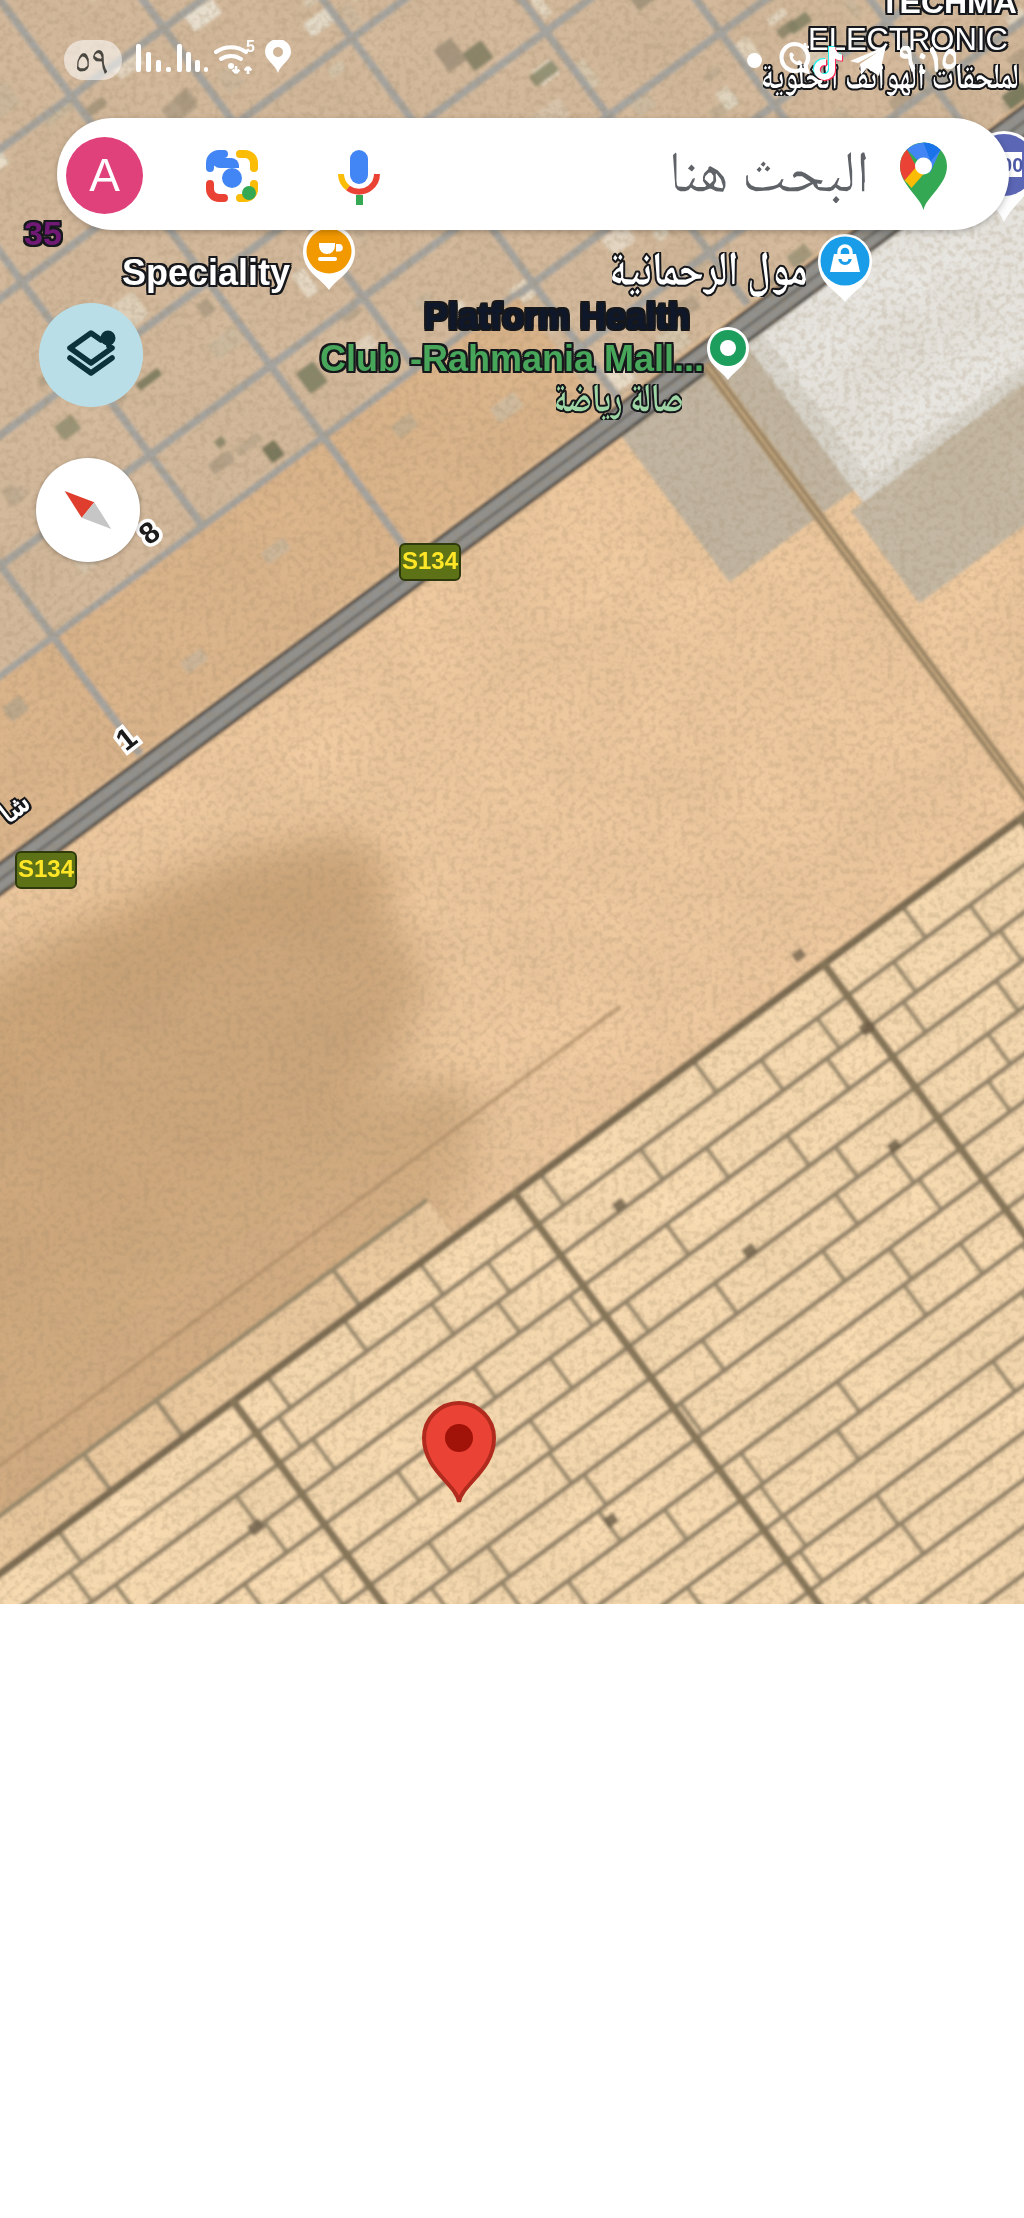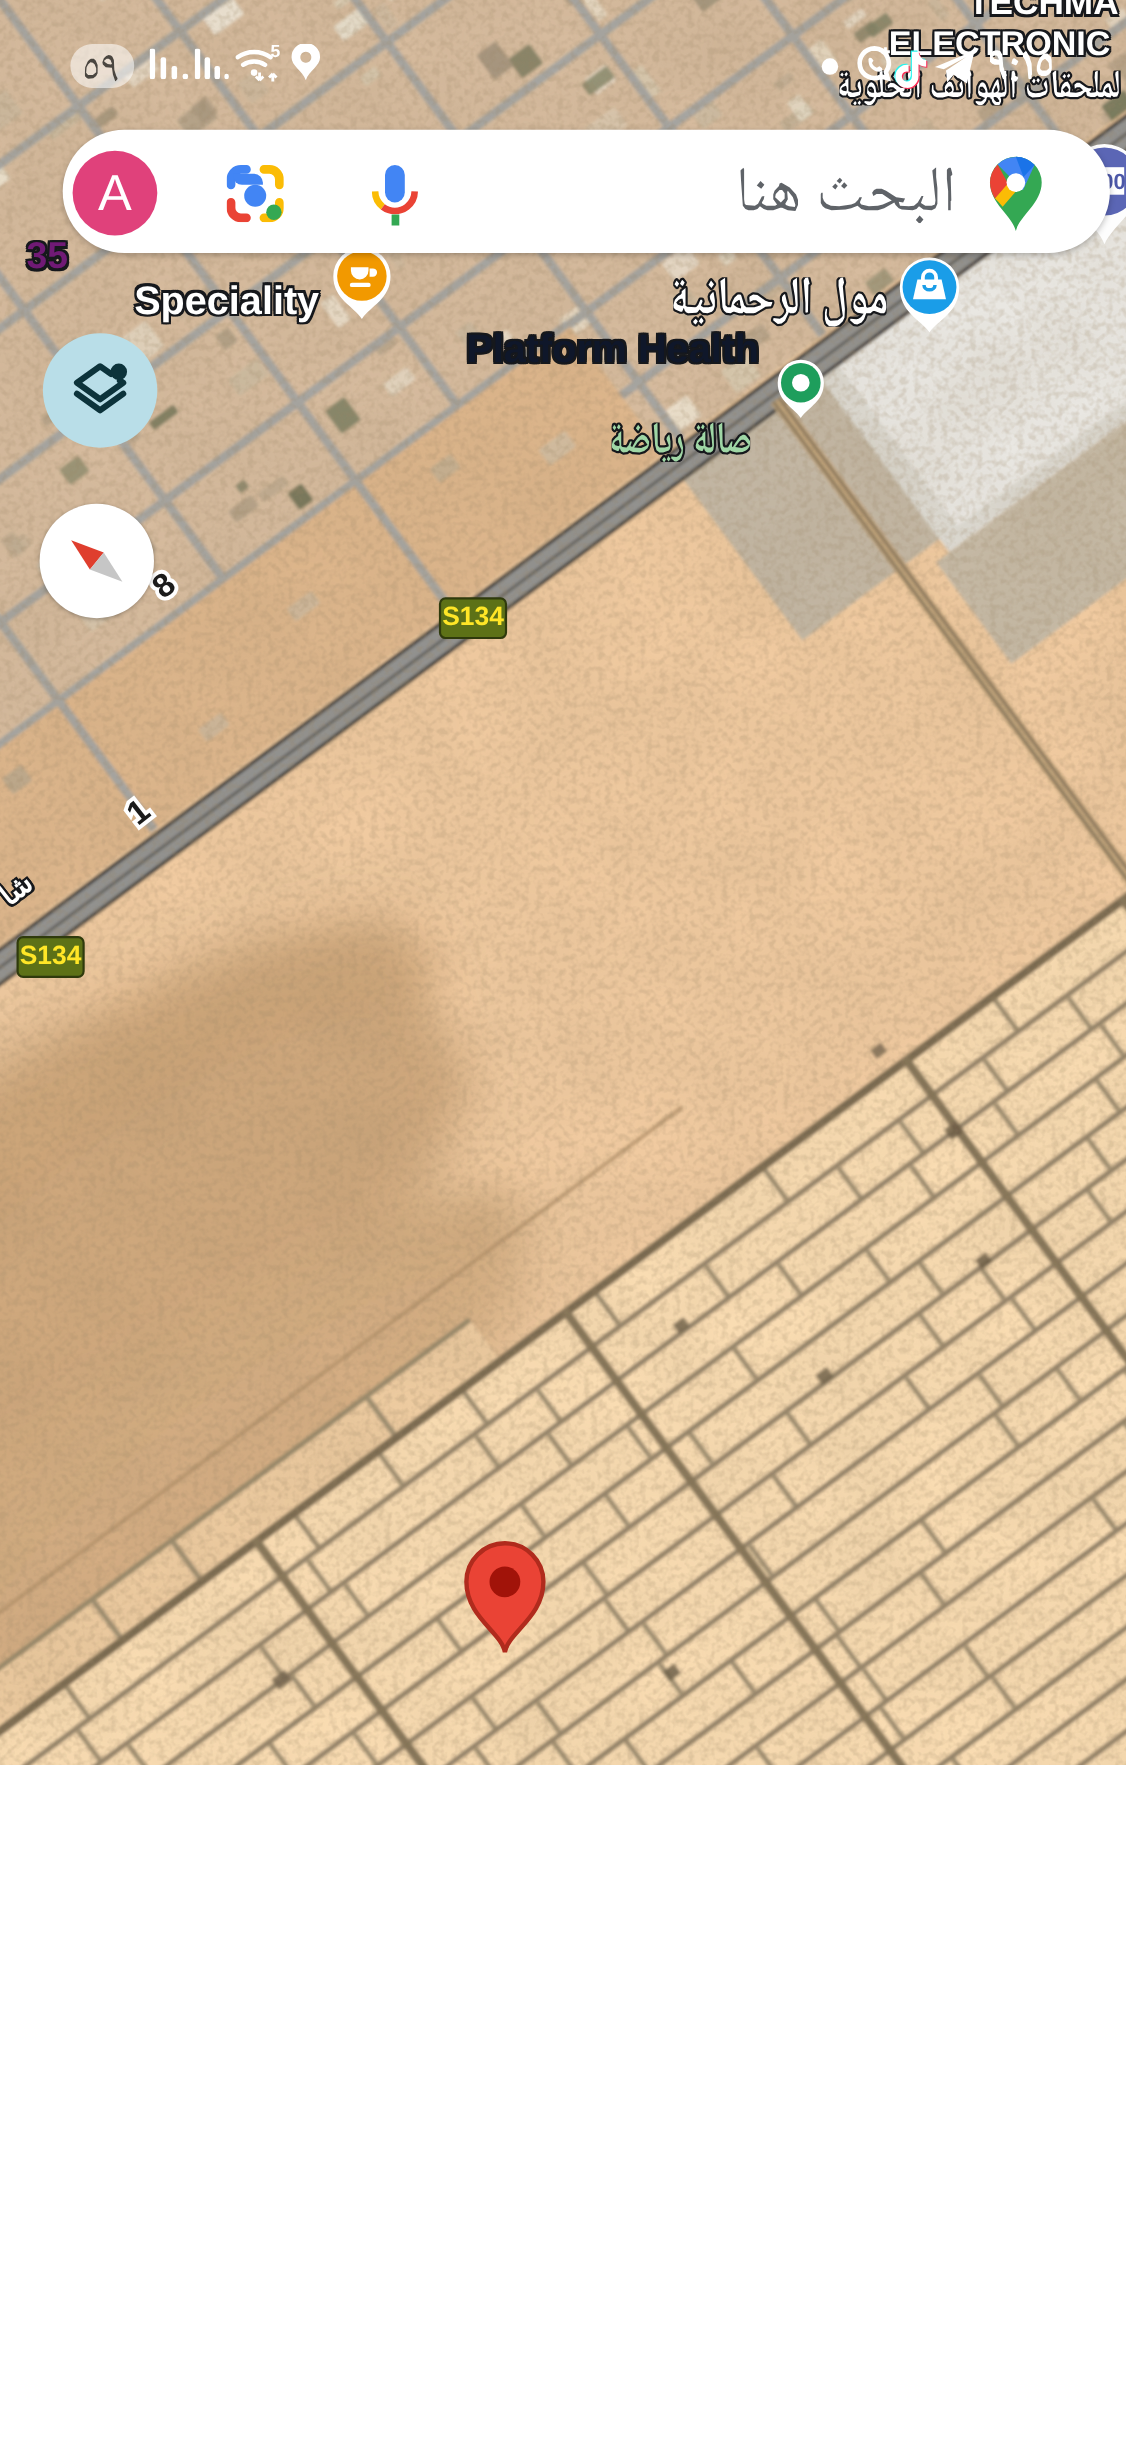--- a/index.html
+++ b/index.html
@@ -1121,32 +1121,33 @@
         <rect x="-710" y="1374" width="15" height="12" fill="#73644e" opacity="0.85"></rect>
         <rect x="-225" y="1332" width="12" height="10" fill="#6f604a" opacity="0.85"></rect>
         <rect x="68" y="1238" width="12" height="10" fill="#7a6a52" opacity="0.85"></rect>
         <rect x="-420" y="1580" width="13" height="11" fill="#6f604a" opacity="0.85"></rect>
         <rect x="300" y="1395" width="12" height="10" fill="#6b5c45" opacity="0.85"></rect>
       </g>
 <rect x="0" y="0" width="1024" height="2218" filter="url(#noise1)" opacity="0.21"></rect>
 <rect x="0" y="0" width="1024" height="2218" filter="url(#noise2)" opacity="0.13"></rect>
 </svg>
     <div class="abs" style="left:880px;top:-16px;color:#fff;font-weight:bold;font-size:32px;text-shadow:-2px -2px 0 #16181c,2px -2px 0 #16181c,-2px 2px 0 #16181c,2px 2px 0 #16181c,0 -2px 0 #16181c,0 2px 0 #16181c,-2px 0 0 #16181c,2px 0 0 #16181c">TECHMA</div>
-    <div class="abs" style="left:808px;top:22px;color:#fff;font-weight:bold;font-size:31px;text-shadow:-2px -2px 0 #16181c,2px -2px 0 #16181c,-2px 2px 0 #16181c,2px 2px 0 #16181c,0 -2px 0 #16181c,0 2px 0 #16181c,-2px 0 0 #16181c,2px 0 0 #16181c">ELECTRONIC</div>
+    <div class="abs" style="left:808px;top:22px;color:#fff;font-weight:normal;font-size:31px;text-shadow:-2px -2px 0 #16181c,2px -2px 0 #16181c,-2px 2px 0 #16181c,2px 2px 0 #16181c,0 -2px 0 #16181c,0 2px 0 #16181c,-2px 0 0 #16181c,2px 0 0 #16181c">ELECTRONIC</div>
     <svg style="position:absolute;left:763px;top:64px;" width="275" height="32" viewBox="0 0 763 69" preserveAspectRatio="none">
       <path d="M35,65 40,69 44,64 40,60Z M46,64 51,68 54,64 54,62 51,59Z M752,25 749,25 743,29 739,38 739,46 740,49 745,53 751,53 758,49 759,51 752,59 747,61 736,60 733,61 733,63 735,65 743,69 749,68 755,65 760,59 763,51 763,42 759,31Z M742,38 746,34 751,34 756,38 757,44 755,45 746,45 742,41Z M312,32 309,21 303,27 303,30 308,39 307,42 304,43 287,43 289,38 288,31 283,23 277,22 273,24 268,29 266,33 267,43 247,44 244,43 238,38 237,28 234,29 233,41 235,46 239,50 248,53 261,53 275,50 287,52 299,52 306,50 310,47 312,42Z M280,31 283,34 285,39 282,42 276,44 270,40 269,38 275,32Z M522,19 516,25 516,28 521,37 520,40 507,44 495,45 487,44 482,42 479,39 477,34 477,28 475,28 473,35 475,45 478,49 487,53 506,52 521,47 525,41 525,31Z M491,16 486,21 490,25 492,25 495,20Z M501,15 497,20 502,24 506,19Z M0,39 0,43 3,46 9,49 17,49 20,44 22,49 27,52 38,52 52,48 55,41 55,35 52,21 47,24 46,31 51,40 49,42 33,44 23,41 23,15 15,20 15,24 9,27 3,32Z M5,36 8,33 16,30 18,32 19,37 18,41 10,40 6,38Z M563,12 568,16 572,11 568,7Z M295,12 300,16 304,11 300,7Z M574,11 577,14 579,14 582,11 582,9 579,6Z M306,11 311,15 315,10 311,6Z M141,6 136,12 141,17 146,11Z M279,4 277,4 273,10 278,14 283,8Z M2,9 8,12 11,8 7,4Z M13,8 17,12 21,8 21,6 18,3Z M538,5 542,42 544,47 548,51 551,52 563,52 570,50 582,52 601,52 610,49 620,42 623,43 624,48 626,50 634,52 645,52 651,49 653,51 657,52 664,52 669,49 675,52 685,53 685,51 687,49 692,52 701,51 705,44 704,0 697,3 696,8 702,39 701,42 699,43 691,43 688,40 683,27 681,25 677,25 673,27 668,32 664,43 655,43 651,40 652,0 645,3 644,14 648,37 648,41 646,43 634,44 630,42 634,40 636,35 629,35 622,33 606,24 599,24 593,28 594,36 599,33 607,33 615,39 608,42 597,44 582,43 583,34 581,28 576,22 569,23 563,28 560,34 559,44 551,43 549,42 548,20 547,19 547,0 545,0Z M669,39 673,35 679,32 682,45 673,43Z M574,31 579,37 578,41 570,44 563,38 571,31Z M441,0 435,2 434,14 436,27 437,53 441,52 441,46 442,45 442,11 444,10 444,7Z M421,0 419,0 412,4 418,35 417,42 409,44 401,43 404,39 404,31 401,18 398,18 392,25 385,38 384,43 377,44 374,43 373,37 369,28 365,24 360,23 356,25 351,32 350,44 353,49 368,54 360,60 357,61 344,60 344,63 349,67 354,69 360,68 364,66 370,60 372,54 374,52 381,53 381,55 384,56 386,62 391,67 394,68 403,68 405,67 408,61 408,57 406,52 417,51 421,46 422,41Z M389,54 390,52 395,52 399,54 404,60 402,62 396,62 391,58Z M354,34 356,32 362,32 367,37 369,41 368,44 362,44 356,42 353,39Z M396,28 400,38 399,41 392,44 389,43 390,38Z M330,0 324,2 323,14 325,27 326,53 330,52 330,46 331,45 331,11 333,10 333,7Z M201,0 195,2 194,14 196,27 197,53 201,52 201,46 202,45 202,11 204,10 204,7Z M63,63 73,69 80,68 84,66 89,61 94,52 102,52 108,49 110,51 114,52 130,52 135,51 151,42 153,44 153,47 158,51 174,52 179,50 182,43 181,0 174,3 173,10 179,41 175,43 164,44 159,42 163,41 166,35 154,34 138,25 129,24 122,29 123,35 128,33 136,33 145,39 134,43 119,44 110,42 109,0 102,3 101,12 105,41 103,43 95,44 93,42 91,32 87,26 82,23 77,24 71,32 70,45 76,51 88,53 82,59 77,61 64,60Z M73,35 76,32 82,32 87,37 88,44 82,44 76,42 73,39Z" fill="#16181c" stroke="#16181c" stroke-width="4" stroke-linejoin="round" vector-effect="non-scaling-stroke"></path>
       <path d="M35,65 40,69 44,64 40,60Z M46,64 51,68 54,64 54,62 51,59Z M752,25 749,25 743,29 739,38 739,46 740,49 745,53 751,53 758,49 759,51 752,59 747,61 736,60 733,61 733,63 735,65 743,69 749,68 755,65 760,59 763,51 763,42 759,31Z M742,38 746,34 751,34 756,38 757,44 755,45 746,45 742,41Z M312,32 309,21 303,27 303,30 308,39 307,42 304,43 287,43 289,38 288,31 283,23 277,22 273,24 268,29 266,33 267,43 247,44 244,43 238,38 237,28 234,29 233,41 235,46 239,50 248,53 261,53 275,50 287,52 299,52 306,50 310,47 312,42Z M280,31 283,34 285,39 282,42 276,44 270,40 269,38 275,32Z M522,19 516,25 516,28 521,37 520,40 507,44 495,45 487,44 482,42 479,39 477,34 477,28 475,28 473,35 475,45 478,49 487,53 506,52 521,47 525,41 525,31Z M491,16 486,21 490,25 492,25 495,20Z M501,15 497,20 502,24 506,19Z M0,39 0,43 3,46 9,49 17,49 20,44 22,49 27,52 38,52 52,48 55,41 55,35 52,21 47,24 46,31 51,40 49,42 33,44 23,41 23,15 15,20 15,24 9,27 3,32Z M5,36 8,33 16,30 18,32 19,37 18,41 10,40 6,38Z M563,12 568,16 572,11 568,7Z M295,12 300,16 304,11 300,7Z M574,11 577,14 579,14 582,11 582,9 579,6Z M306,11 311,15 315,10 311,6Z M141,6 136,12 141,17 146,11Z M279,4 277,4 273,10 278,14 283,8Z M2,9 8,12 11,8 7,4Z M13,8 17,12 21,8 21,6 18,3Z M538,5 542,42 544,47 548,51 551,52 563,52 570,50 582,52 601,52 610,49 620,42 623,43 624,48 626,50 634,52 645,52 651,49 653,51 657,52 664,52 669,49 675,52 685,53 685,51 687,49 692,52 701,51 705,44 704,0 697,3 696,8 702,39 701,42 699,43 691,43 688,40 683,27 681,25 677,25 673,27 668,32 664,43 655,43 651,40 652,0 645,3 644,14 648,37 648,41 646,43 634,44 630,42 634,40 636,35 629,35 622,33 606,24 599,24 593,28 594,36 599,33 607,33 615,39 608,42 597,44 582,43 583,34 581,28 576,22 569,23 563,28 560,34 559,44 551,43 549,42 548,20 547,19 547,0 545,0Z M669,39 673,35 679,32 682,45 673,43Z M574,31 579,37 578,41 570,44 563,38 571,31Z M441,0 435,2 434,14 436,27 437,53 441,52 441,46 442,45 442,11 444,10 444,7Z M421,0 419,0 412,4 418,35 417,42 409,44 401,43 404,39 404,31 401,18 398,18 392,25 385,38 384,43 377,44 374,43 373,37 369,28 365,24 360,23 356,25 351,32 350,44 353,49 368,54 360,60 357,61 344,60 344,63 349,67 354,69 360,68 364,66 370,60 372,54 374,52 381,53 381,55 384,56 386,62 391,67 394,68 403,68 405,67 408,61 408,57 406,52 417,51 421,46 422,41Z M389,54 390,52 395,52 399,54 404,60 402,62 396,62 391,58Z M354,34 356,32 362,32 367,37 369,41 368,44 362,44 356,42 353,39Z M396,28 400,38 399,41 392,44 389,43 390,38Z M330,0 324,2 323,14 325,27 326,53 330,52 330,46 331,45 331,11 333,10 333,7Z M201,0 195,2 194,14 196,27 197,53 201,52 201,46 202,45 202,11 204,10 204,7Z M63,63 73,69 80,68 84,66 89,61 94,52 102,52 108,49 110,51 114,52 130,52 135,51 151,42 153,44 153,47 158,51 174,52 179,50 182,43 181,0 174,3 173,10 179,41 175,43 164,44 159,42 163,41 166,35 154,34 138,25 129,24 122,29 123,35 128,33 136,33 145,39 134,43 119,44 110,42 109,0 102,3 101,12 105,41 103,43 95,44 93,42 91,32 87,26 82,23 77,24 71,32 70,45 76,51 88,53 82,59 77,61 64,60Z M73,35 76,32 82,32 87,37 88,44 82,44 76,42 73,39Z" fill="#fff"></path>
     </svg>
     <div class="abs" style="left:24px;top:214px;color:#701a75;font-weight:bold;font-size:34px;text-shadow:-2px -2px 0 #16181c,2px -2px 0 #16181c,-2px 2px 0 #16181c,2px 2px 0 #16181c,0 -2px 0 #16181c,0 2px 0 #16181c,-2px 0 0 #16181c,2px 0 0 #16181c">35</div>
     <div class="abs" style="left:122px;top:252px;color:#fff;font-weight:bold;font-size:36px;text-shadow:-2px -2px 0 #16181c,2px -2px 0 #16181c,-2px 2px 0 #16181c,2px 2px 0 #16181c,0 -2px 0 #16181c,0 2px 0 #16181c,-2px 0 0 #16181c,2px 0 0 #16181c">Speciality</div>
     <svg style="position:absolute;left:612px;top:252px;" width="194" height="45" viewBox="0 0 502 92" preserveAspectRatio="none">
       <path d="M47,82 48,85 53,88 58,82 53,77Z M66,75 60,82 66,87 71,82 71,80Z M416,80 426,87 433,88 443,84 449,78 454,67 464,67 470,63 474,63 488,67 496,67 499,64 502,56 500,45 496,37 491,32 486,31 483,32 477,38 473,47 466,55 456,57 454,55 452,44 447,35 443,31 436,30 429,36 424,48 424,56 428,63 434,66 448,68 442,74 436,77 431,78 417,77Z M484,42 488,43 493,53 491,58 482,56 478,54 477,52 480,46Z M429,45 434,41 438,41 446,48 449,55 437,56 434,55 429,51 428,48Z M0,52 1,57 5,60 17,64 21,64 25,57 27,62 30,65 35,67 54,66 57,65 62,60 70,66 81,67 91,64 95,61 98,54 98,43 95,28 93,28 88,32 86,36 87,41 93,51 92,54 83,56 71,56 65,53 69,45 68,42 64,42 59,51 55,55 52,56 33,55 29,53 29,20 20,26 20,30 18,32 12,35 4,42Z M24,49 23,53 19,53 11,51 7,47 13,42 18,40 22,40Z M89,6 83,14 90,20 96,13Z M8,6 3,13 9,18 14,12Z M22,5 20,6 16,12 21,16 23,16 27,10Z M291,1 282,6 281,12 286,35 288,53 286,55 282,56 272,55 269,51 263,31 259,33 256,37 256,44 261,54 265,59 266,64 264,68 258,74 251,77 236,76 235,80 246,87 255,86 263,81 272,65 275,67 283,67 288,65 291,61 293,52Z M111,7 116,56 119,62 125,66 135,67 141,64 144,64 155,67 163,67 165,64 171,67 189,67 194,66 217,55 230,54 233,48 233,46 225,46 217,44 198,33 188,32 180,36 179,38 180,46 188,43 195,43 206,49 206,52 191,56 172,56 167,52 160,34 158,32 152,32 144,38 139,46 136,56 128,56 123,52 122,1Z M142,51 147,46 155,42 157,44 158,52 160,55 159,58 150,56Z M399,0 394,1 389,6 389,16 399,72 395,76 387,80 370,81 366,79 362,73 361,70 362,59 359,58 357,66 357,78 360,86 367,91 380,92 390,89 399,82 403,75 404,59 399,17 402,10Z M317,0 311,1 307,6 311,48 311,64 312,66 317,65 318,14 321,12Z" fill="#16181c" stroke="#16181c" stroke-width="4" stroke-linejoin="round" vector-effect="non-scaling-stroke"></path>
       <path d="M47,82 48,85 53,88 58,82 53,77Z M66,75 60,82 66,87 71,82 71,80Z M416,80 426,87 433,88 443,84 449,78 454,67 464,67 470,63 474,63 488,67 496,67 499,64 502,56 500,45 496,37 491,32 486,31 483,32 477,38 473,47 466,55 456,57 454,55 452,44 447,35 443,31 436,30 429,36 424,48 424,56 428,63 434,66 448,68 442,74 436,77 431,78 417,77Z M484,42 488,43 493,53 491,58 482,56 478,54 477,52 480,46Z M429,45 434,41 438,41 446,48 449,55 437,56 434,55 429,51 428,48Z M0,52 1,57 5,60 17,64 21,64 25,57 27,62 30,65 35,67 54,66 57,65 62,60 70,66 81,67 91,64 95,61 98,54 98,43 95,28 93,28 88,32 86,36 87,41 93,51 92,54 83,56 71,56 65,53 69,45 68,42 64,42 59,51 55,55 52,56 33,55 29,53 29,20 20,26 20,30 18,32 12,35 4,42Z M24,49 23,53 19,53 11,51 7,47 13,42 18,40 22,40Z M89,6 83,14 90,20 96,13Z M8,6 3,13 9,18 14,12Z M22,5 20,6 16,12 21,16 23,16 27,10Z M291,1 282,6 281,12 286,35 288,53 286,55 282,56 272,55 269,51 263,31 259,33 256,37 256,44 261,54 265,59 266,64 264,68 258,74 251,77 236,76 235,80 246,87 255,86 263,81 272,65 275,67 283,67 288,65 291,61 293,52Z M111,7 116,56 119,62 125,66 135,67 141,64 144,64 155,67 163,67 165,64 171,67 189,67 194,66 217,55 230,54 233,48 233,46 225,46 217,44 198,33 188,32 180,36 179,38 180,46 188,43 195,43 206,49 206,52 191,56 172,56 167,52 160,34 158,32 152,32 144,38 139,46 136,56 128,56 123,52 122,1Z M142,51 147,46 155,42 157,44 158,52 160,55 159,58 150,56Z M399,0 394,1 389,6 389,16 399,72 395,76 387,80 370,81 366,79 362,73 361,70 362,59 359,58 357,66 357,78 360,86 367,91 380,92 390,89 399,82 403,75 404,59 399,17 402,10Z M317,0 311,1 307,6 311,48 311,64 312,66 317,65 318,14 321,12Z" fill="#fff"></path>
     </svg>
     <div class="abs" style="left:424px;top:296px;color:#0f172a;font-weight:bold;font-size:36px;text-shadow:-2px -2px 0 #16181c,2px -2px 0 #16181c,-2px 2px 0 #16181c,2px 2px 0 #16181c,0 -2px 0 #16181c,0 2px 0 #16181c,-2px 0 0 #16181c,2px 0 0 #16181c">Platform Health</div>
+    <div class="abs" style="left:320px;top:338px;color:#47a65a;font-weight:bold;font-size:36px;text-shadow:-2px -2px 0 #16181c,2px -2px 0 #16181c,-2px 2px 0 #16181c,2px 2px 0 #16181c,0 -2px 0 #16181c,0 2px 0 #16181c,-2px 0 0 #16181c,2px 0 0 #16181c">Club -Rahmania Mall...</div>
     <svg style="position:absolute;left:556px;top:384px;" width="126" height="36" viewBox="0 0 417 87" preserveAspectRatio="none">
       <path d="M158,76 152,82 157,87 159,87 164,81Z M171,74 166,81 172,86 177,80Z M207,30 203,32 200,36 200,43 210,60 210,63 208,67 202,73 195,76 180,75 179,79 190,86 196,86 206,81 210,76 214,67 215,55Z M0,54 5,59 17,63 21,63 25,56 27,61 30,64 35,66 47,65 53,61 64,65 84,66 98,63 108,57 112,51 113,42 105,32 98,28 91,27 80,33 72,41 62,54 57,52 61,42 56,42 51,50 45,55 33,54 29,52 29,19 20,25 20,29 18,31 12,34 4,41 0,51Z M108,49 103,52 89,56 68,55 78,44 87,38 94,38 99,40Z M24,48 23,52 19,52 11,50 7,46 13,41 18,39 22,39Z M261,5 256,12 262,17 267,11Z M80,5 73,13 80,19 86,11Z M8,5 3,12 9,17 14,11Z M275,4 273,5 269,11 274,15 276,15 280,9Z M22,4 20,5 16,11 21,15 23,15 27,9Z M322,6 327,54 331,62 336,65 347,66 353,64 356,61 363,64 375,66 394,65 404,62 409,59 414,54 416,50 417,43 415,39 404,29 399,27 395,27 386,31 372,45 365,54 363,54 362,50 364,42 360,42 351,54 349,55 339,55 335,52 334,46 333,0Z M412,49 404,53 392,56 372,54 384,42 391,38 398,38 402,40Z M306,0 297,5 296,11 301,34 303,52 301,54 297,55 290,55 282,52 282,19 273,25 273,29 271,31 265,34 257,41 253,51 254,56 262,61 270,63 274,63 278,56 280,61 283,64 288,66 298,66 304,63 306,60 308,51Z M277,48 276,52 272,52 264,50 260,46 266,41 271,39 275,39Z M127,6 131,50 135,61 144,66 155,66 172,62 175,59 177,54 177,42 174,27 172,27 166,33 165,37 172,50 171,53 160,55 144,55 139,51 138,0Z" fill="#16181c" stroke="#16181c" stroke-width="4" stroke-linejoin="round" vector-effect="non-scaling-stroke"></path>
       <path d="M158,76 152,82 157,87 159,87 164,81Z M171,74 166,81 172,86 177,80Z M207,30 203,32 200,36 200,43 210,60 210,63 208,67 202,73 195,76 180,75 179,79 190,86 196,86 206,81 210,76 214,67 215,55Z M0,54 5,59 17,63 21,63 25,56 27,61 30,64 35,66 47,65 53,61 64,65 84,66 98,63 108,57 112,51 113,42 105,32 98,28 91,27 80,33 72,41 62,54 57,52 61,42 56,42 51,50 45,55 33,54 29,52 29,19 20,25 20,29 18,31 12,34 4,41 0,51Z M108,49 103,52 89,56 68,55 78,44 87,38 94,38 99,40Z M24,48 23,52 19,52 11,50 7,46 13,41 18,39 22,39Z M261,5 256,12 262,17 267,11Z M80,5 73,13 80,19 86,11Z M8,5 3,12 9,17 14,11Z M275,4 273,5 269,11 274,15 276,15 280,9Z M22,4 20,5 16,11 21,15 23,15 27,9Z M322,6 327,54 331,62 336,65 347,66 353,64 356,61 363,64 375,66 394,65 404,62 409,59 414,54 416,50 417,43 415,39 404,29 399,27 395,27 386,31 372,45 365,54 363,54 362,50 364,42 360,42 351,54 349,55 339,55 335,52 334,46 333,0Z M412,49 404,53 392,56 372,54 384,42 391,38 398,38 402,40Z M306,0 297,5 296,11 301,34 303,52 301,54 297,55 290,55 282,52 282,19 273,25 273,29 271,31 265,34 257,41 253,51 254,56 262,61 270,63 274,63 278,56 280,61 283,64 288,66 298,66 304,63 306,60 308,51Z M277,48 276,52 272,52 264,50 260,46 266,41 271,39 275,39Z M127,6 131,50 135,61 144,66 155,66 172,62 175,59 177,54 177,42 174,27 172,27 166,33 165,37 172,50 171,53 160,55 144,55 139,51 138,0Z" fill="#9fd6a5"></path>
     </svg>
     <svg class="abs" style="left:300px;top:222px" width="58" height="72" viewBox="0 0 58 72">
 <path d="M29 68 C21 56 3 50 3 29 a26 26 0 1 1 52 0 c0 21 -18 27 -26 39z" fill="#fff"></path>
 <circle cx="29" cy="29" r="22.5" fill="#f29900"></circle>
 <path d="M19 21 h16 v3 a8 8 0 0 1 -16 0z M36 22 h3 a3.4 3.4 0 0 1 0 7.6 h-3z" fill="#fff"></path>
 <rect x="18" y="35" width="19" height="4" rx="2" fill="#fff"></rect>
     </svg>

